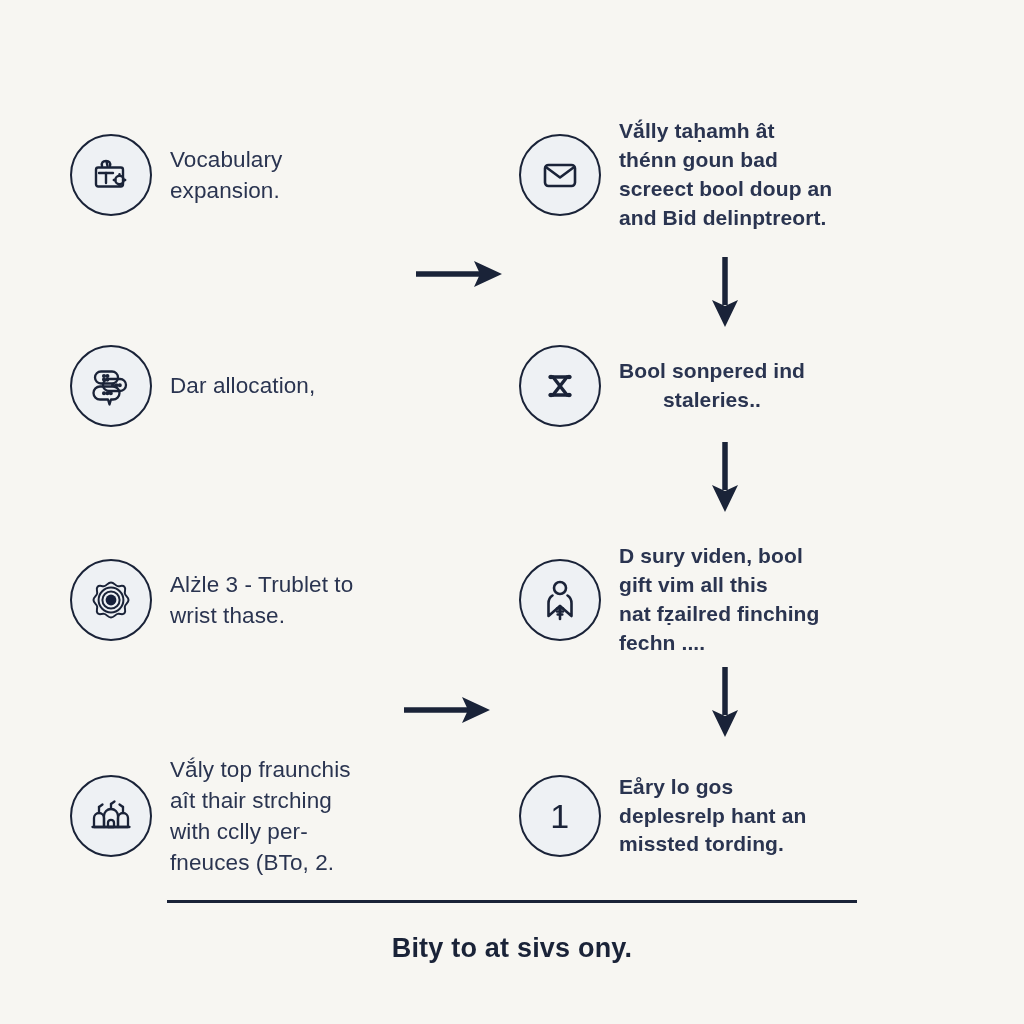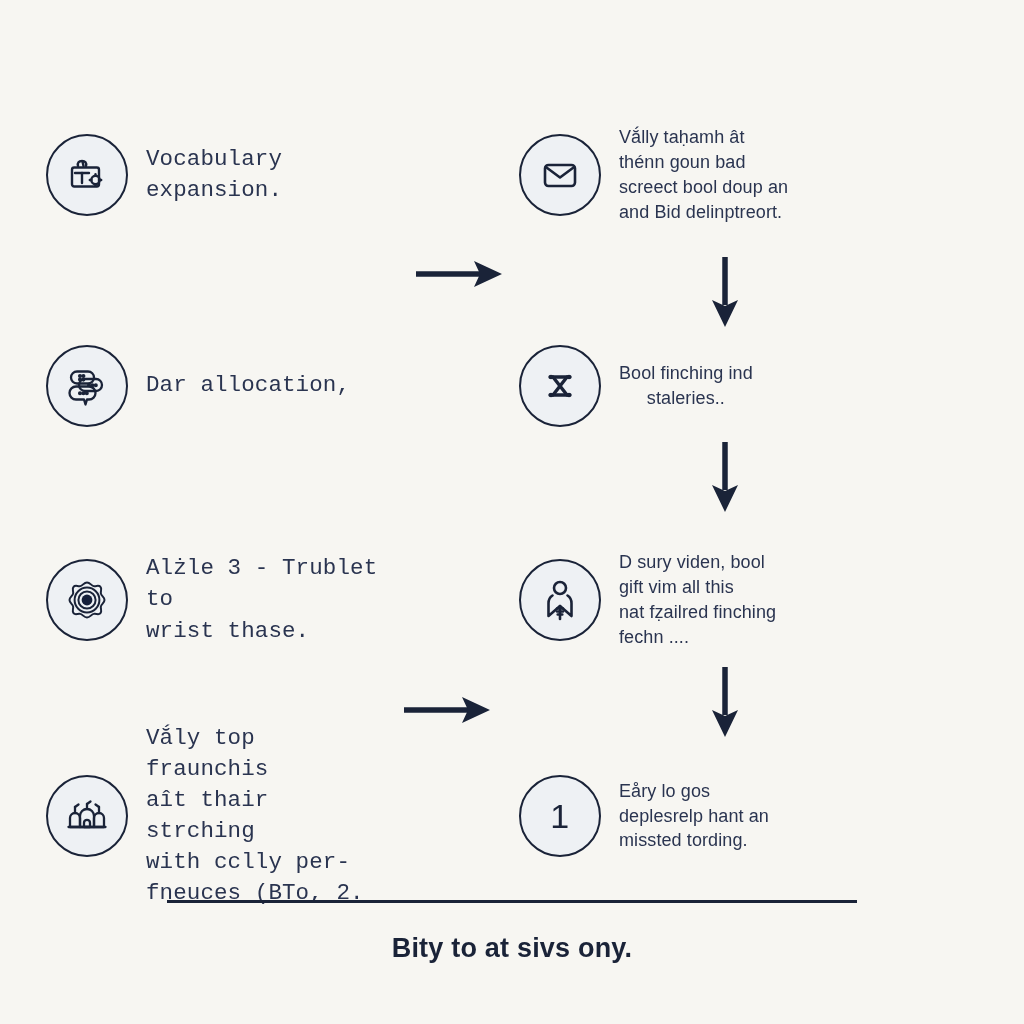--- a/index.html
+++ b/index.html
@@ -45,23 +45,22 @@
   .row-4 { top: 752px;  height: 128px; }
 
   .cell {
     display: flex;
     align-items: center;
     gap: 18px;
   }
 
   .cell-left {
     position: absolute;
-    left: 46px;
+    left: 70px;
     width: 340px;
-    font-family: Liberation Mono, monospace;
   }
 
   .cell-right {
     position: absolute;
     left: 519px;
     width: 430px;
   }
 
   
   .badge {
@@ -91,21 +90,21 @@
   
   .cell-text {
     font-size: 22.5px;
     line-height: 1.38;
     color: #2a3450;
     letter-spacing: 0.1px;
     white-space: pre-line;
   }
 
   .cell-left .cell-text  { font-size: 22.5px; }
-  .cell-right .cell-text { font-size: 18px; }
+  .cell-right .cell-text { font-size: 21px; font-weight: bold; }
 
   
   .arrow {
     position: absolute;
   }
 
   .arrow svg { display: block; }
 
   
   .footer {
@@ -221,21 +220,21 @@
             <path d="M10 11 H30"></path>
             <path d="M10 29 H30"></path>
             <path d="M13 11 L27 29"></path>
             <path d="M27 11 L13 29"></path>
             <circle cx="11" cy="11" r="2.2" fill="#1a2338" stroke="none"></circle>
             <circle cx="29" cy="11" r="2.2" fill="#1a2338" stroke="none"></circle>
             <circle cx="11" cy="29" r="2.2" fill="#1a2338" stroke="none"></circle>
             <circle cx="29" cy="29" r="2.2" fill="#1a2338" stroke="none"></circle>
           </svg>
         </div>
-        <div class="cell-text">Bool finching ind
+        <div class="cell-text">Bool sonpered ind
 staleries..</div>
       </div>
 
     </div>
 
     <div class="arrow" style="left:706px; top:440px;">
       <svg width="38" height="75" viewBox="0 0 38 75">
         <path d="M19 2 V50" stroke="#1a2338" stroke-width="5.5"></path>
         <path d="M19 72 L6 45 L19 51 L32 45 Z" fill="#1a2338"></path>
       </svg>

